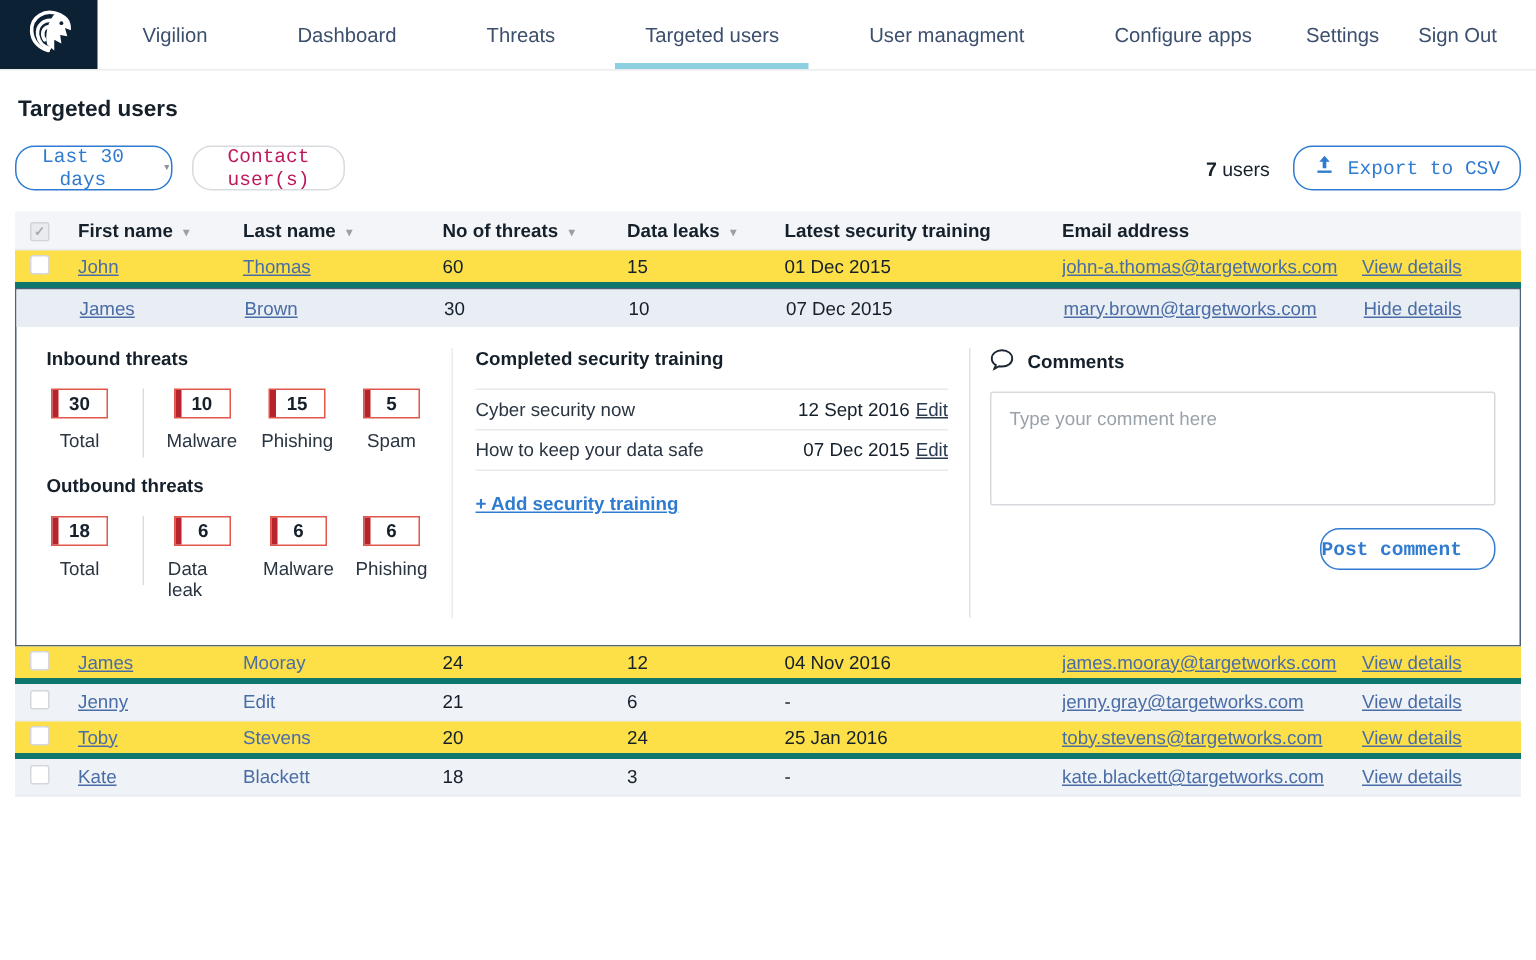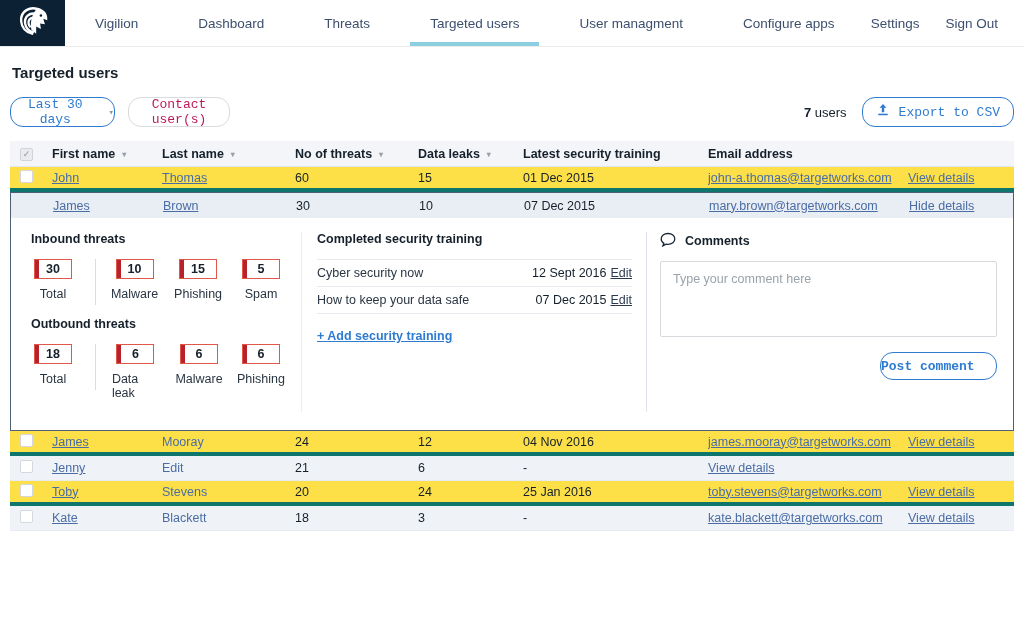--- a/index.html
+++ b/index.html
@@ -294,20 +294,21 @@
       <div class="cell"><span class="link u">View details</span></div>
     </div>
 
     <div class="trow row-alt">
       <div class="cell cb-cell"><span class="checkbox"></span></div>
       <div class="cell"><span class="link u">Jenny</span></div>
       <div class="cell"><span class="link">Edit</span></div>
       <div class="cell num">21</div>
       <div class="cell num">6</div>
       <div class="cell num">-</div>
+      <div class="cell"><span class="link u">jenny.gray@targetworks.com</span></div>
       <div class="cell"><span class="link u">View details</span></div>
     </div>
 
     <div class="trow row-white">
       <div class="cell cb-cell"><span class="checkbox"></span></div>
       <div class="cell"><span class="link u">Toby</span></div>
       <div class="cell"><span class="link">Stevens</span></div>
       <div class="cell num">20</div>
       <div class="cell num">24</div>
       <div class="cell num">25 Jan 2016</div>

